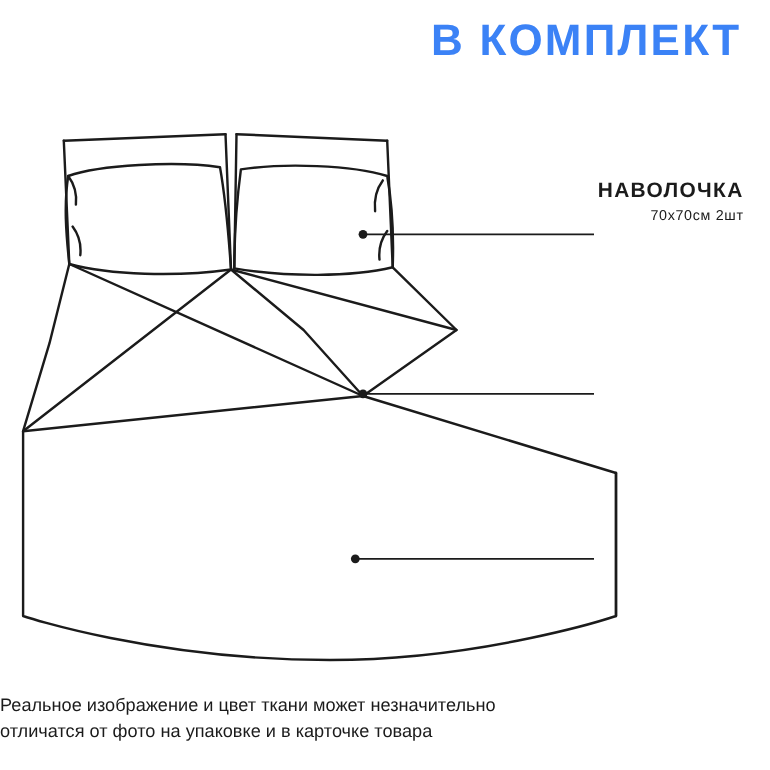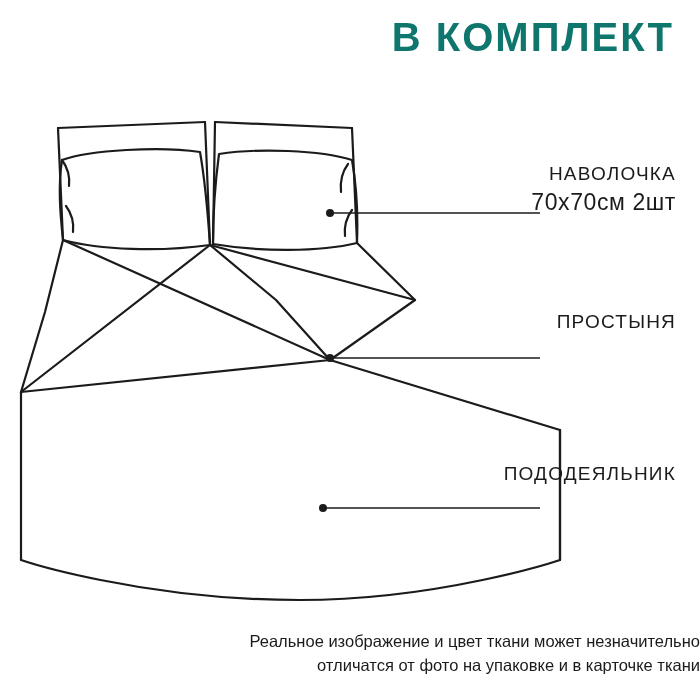--- a/index.html
+++ b/index.html
@@ -21,63 +21,63 @@
     position: absolute;
     right: 26px;
     top: 14px;
     width: 520px;
     text-align: right;
     font-family: "Liberation Sans", sans-serif;
     font-weight: bold;
     font-size: 40px;
     line-height: 1.15;
     letter-spacing: 2px;
-    color: #0f766e;
+    color: #3b82f6;
     text-transform: uppercase;
   }
   .title .line2 {
     display: block;
   }
   svg.art {
     position: absolute;
     left: 0;
     top: 0;
     width: 700px;
     height: 700px;
   }
   .callout {
     position: absolute;
     text-align: right;
     color: #1b1b1b;
   }
   .callout .label {
     display: block;
-    font-weight: normal;
+    font-weight: bold;
     font-size: 19px;
     letter-spacing: 1.2px;
     line-height: 1.25;
     text-transform: uppercase;
   }
   .callout .size {
     display: block;
-    font-size: 23px;
+    font-size: 13px;
     letter-spacing: 0.6px;
     line-height: 1.3;
     margin-top: 2px;
   }
   #callout-pillow { right: 24px; top: 162px; width: 300px; }
   #callout-sheet  { right: 24px; top: 310px; width: 300px; }
   #callout-duvet  { right: 24px; top: 462px; width: 300px; }
 
   .disclaimer {
     position: absolute;
     left: 0;
     right: 0;
     bottom: 22px;
-    text-align: right;
+    text-align: left;
     font-size: 16.5px;
     line-height: 1.45;
     color: #1b1b1b;
   }
   .disclaimer span { display: block; }
 </style>
 </head>
 <body>
 
 <div id="page">
@@ -128,25 +128,23 @@
       <circle cx="323" cy="508" r="4"></circle>
     </g>
   </svg>
 
   <div class="callout" id="callout-pillow">
     <span class="label">Наволочка</span>
     <span class="size">70х70см 2шт</span>
   </div>
 
   <div class="callout" id="callout-sheet">
-    <span class="label">Простыня</span>
   </div>
 
   <div class="callout" id="callout-duvet">
-    <span class="label">Пододеяльник</span>
   </div>
 
   <div class="disclaimer">
     <span>Реальное изображение и цвет ткани может незначительно</span>
-    <span>отличатся от фото на упаковке и в карточке ткани</span>
+    <span>отличатся от фото на упаковке и в карточке товара</span>
   </div>
 
 </div>
 
 </body></html>

